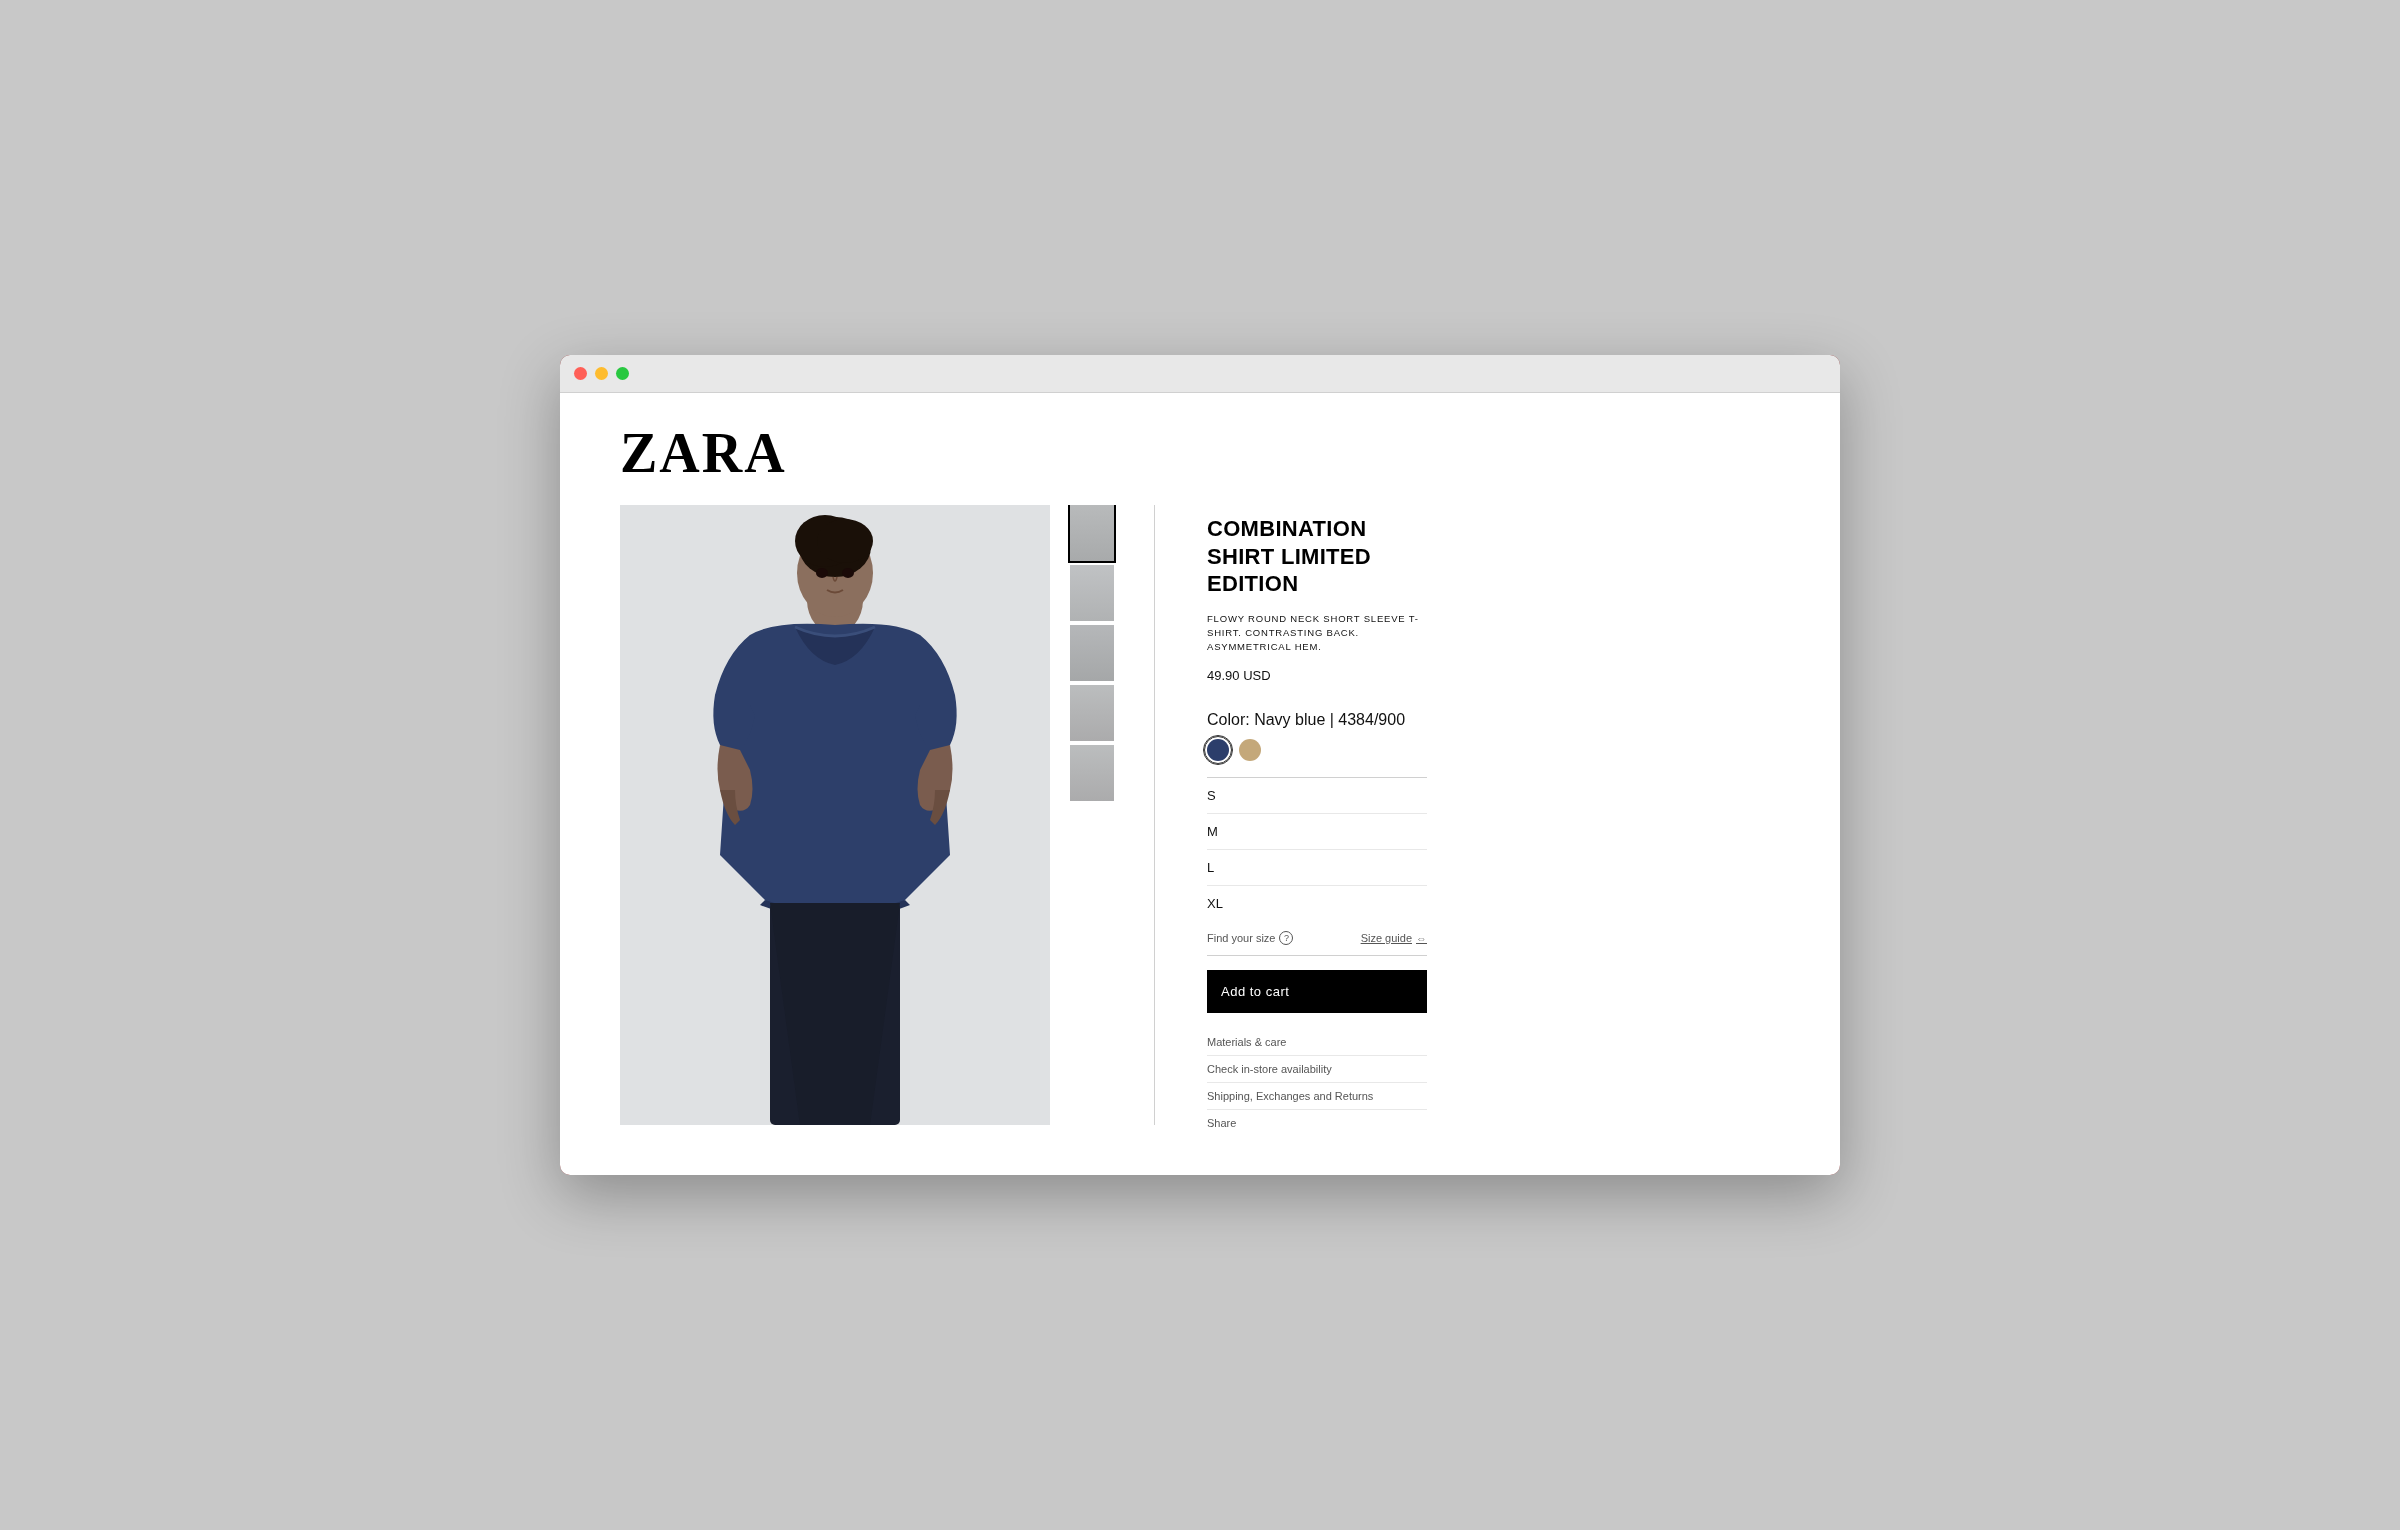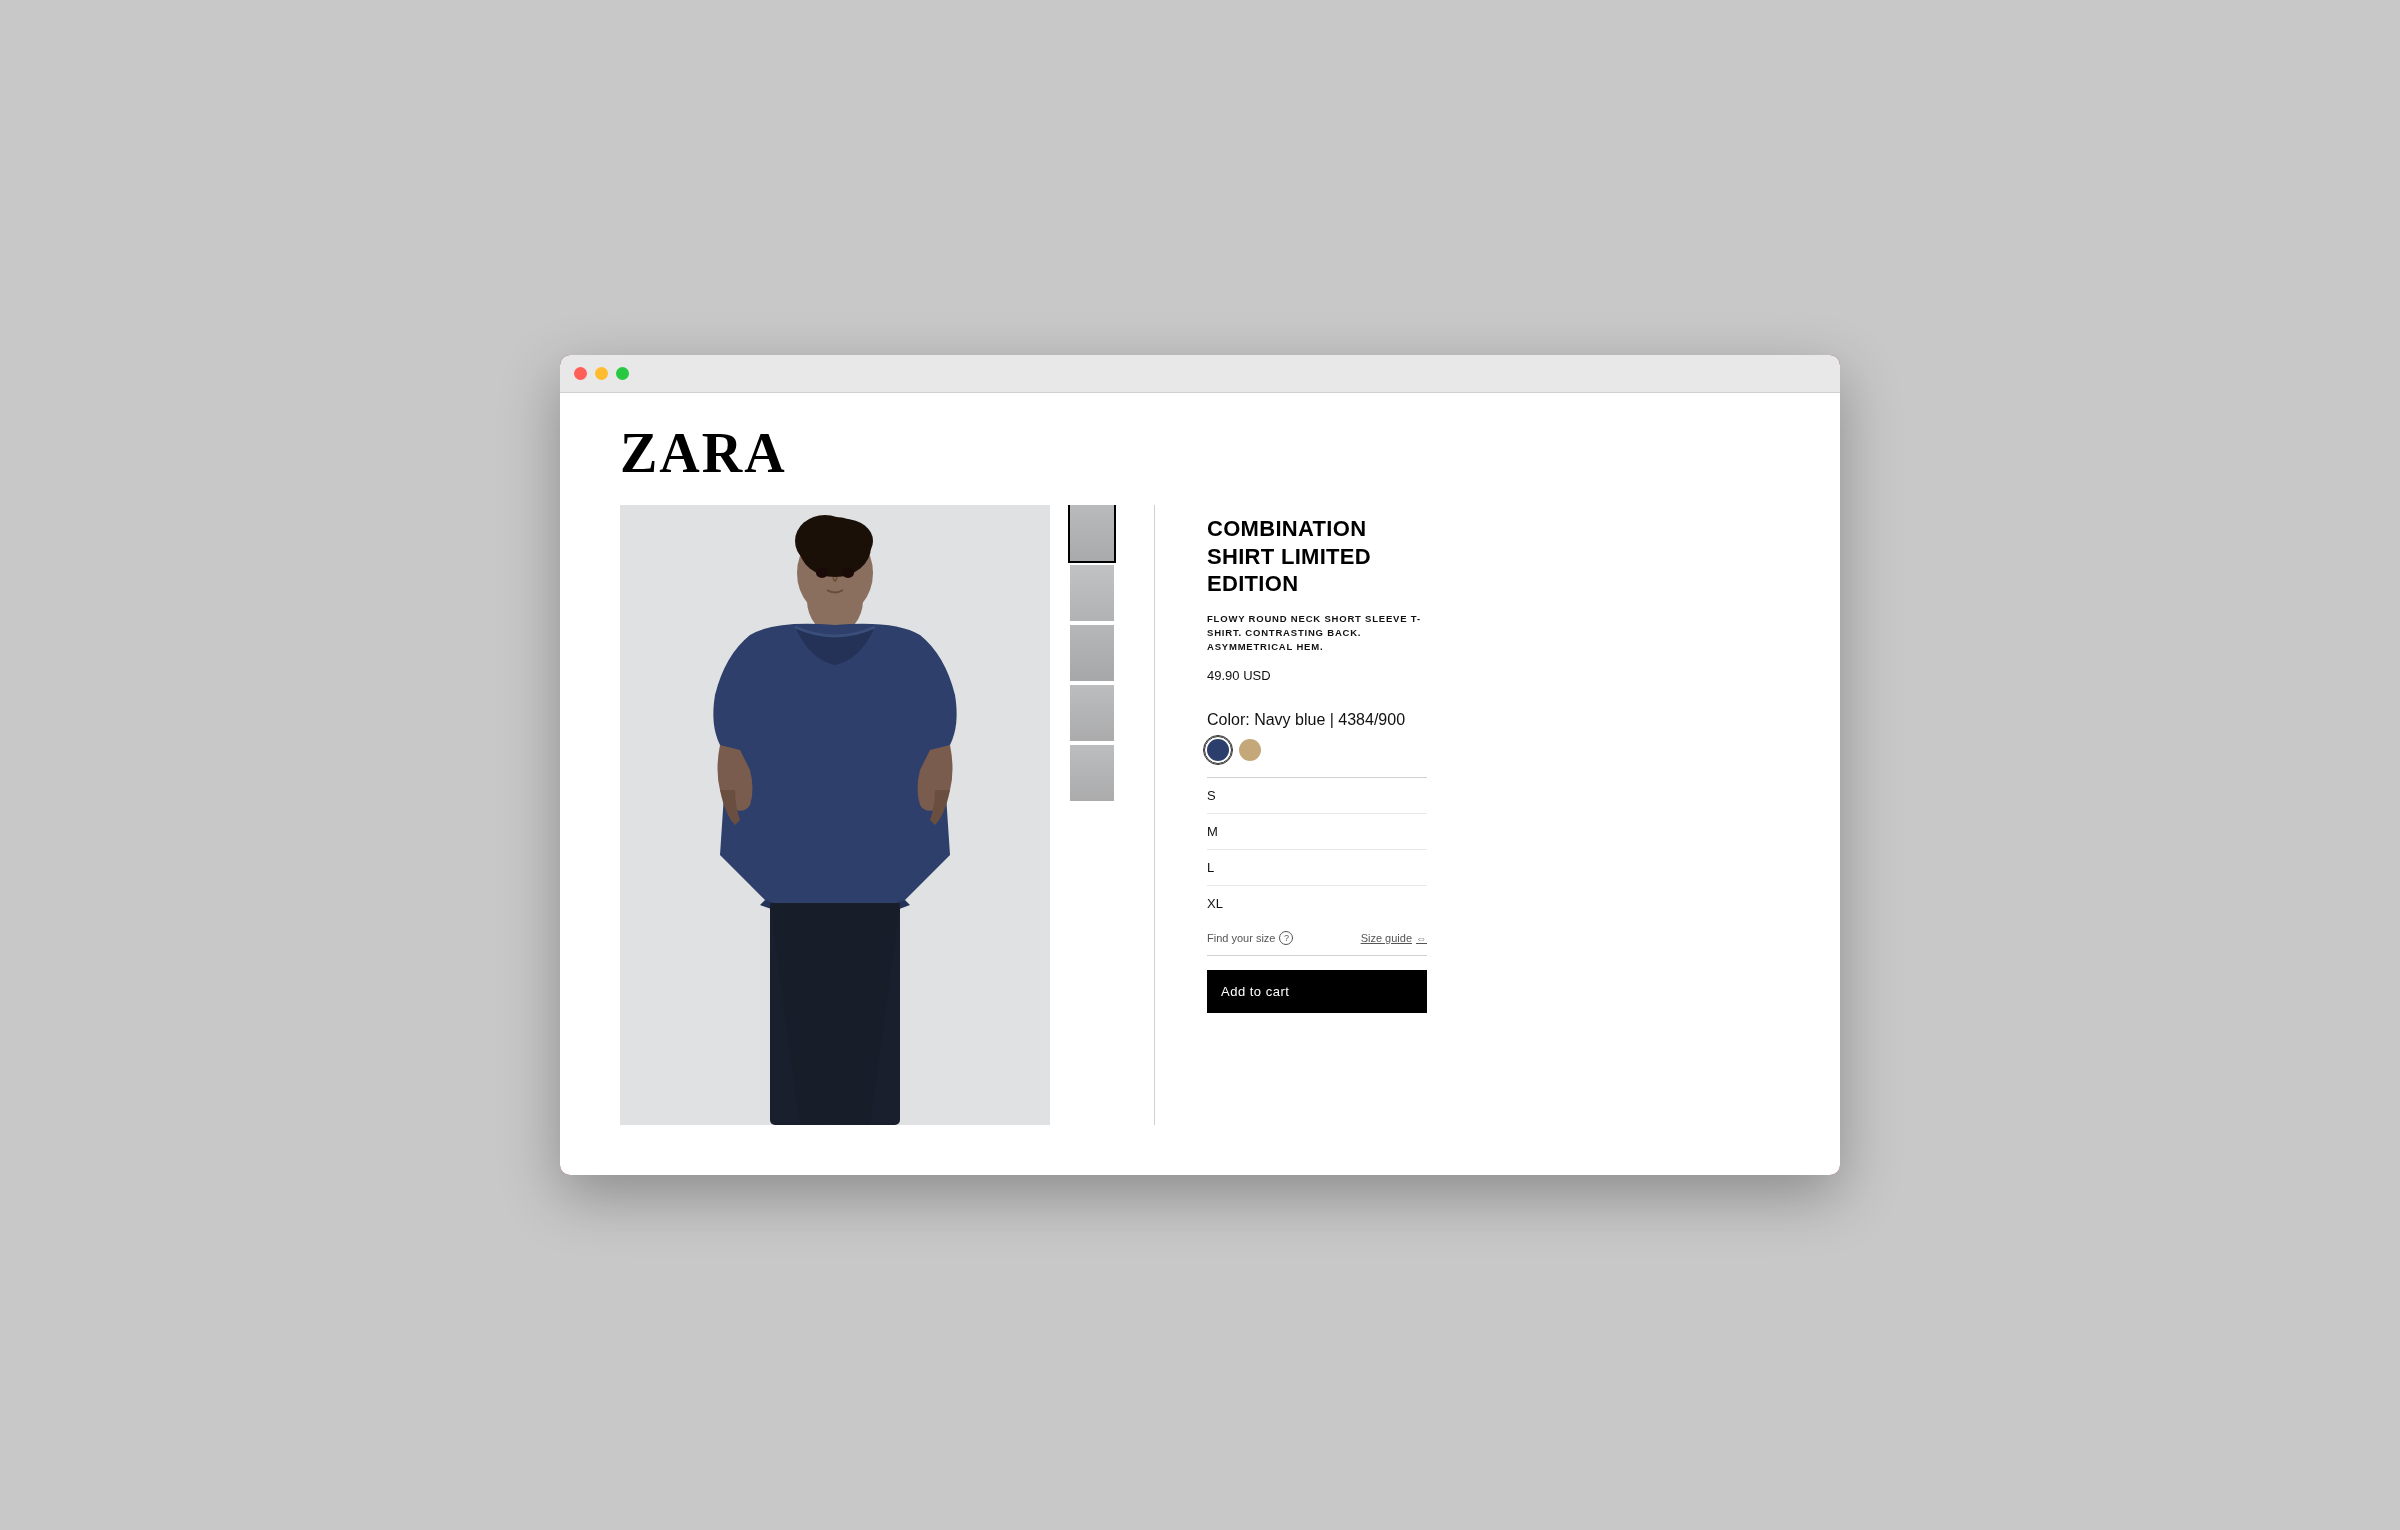--- a/index.html
+++ b/index.html
@@ -168,21 +168,21 @@
       line-height: 1.25;
       color: #000;
       text-transform: uppercase;
       letter-spacing: 0.3px;
       margin-bottom: 14px;
       font-family: -apple-system, BlinkMacSystemFont, 'Helvetica Neue', Arial, sans-serif;
     }
 
     .product-description {
       font-size: 9.5px;
-      font-weight: 700;
+      font-weight: 400;
       color: #111;
       text-transform: uppercase;
       letter-spacing: 0.8px;
       line-height: 1.5;
       margin-bottom: 14px;
     }
 
     .product-price {
       font-size: 13px;
       color: #111;
@@ -449,18 +449,24 @@
               <span class="find-size-icon">?</span>
             </span>
             <span class="size-guide">
               <span>Size guide</span>
               <span style="font-size:11px;">⇔</span>
             </span>
           </div>
 
           <button class="add-to-cart">Add to cart</button>
 
+          <div class="info-links">
+            <a class="info-link">Materials &amp; care</a>
+            <a class="info-link">Check in-store availability</a>
+            <a class="info-link">Shipping, Exchanges and Returns</a>
+            <a class="info-link">Share</a>
+          </div>
 
         </div>
       </div>
     </div>
   </div>
 </div>
 
 </body></html>

